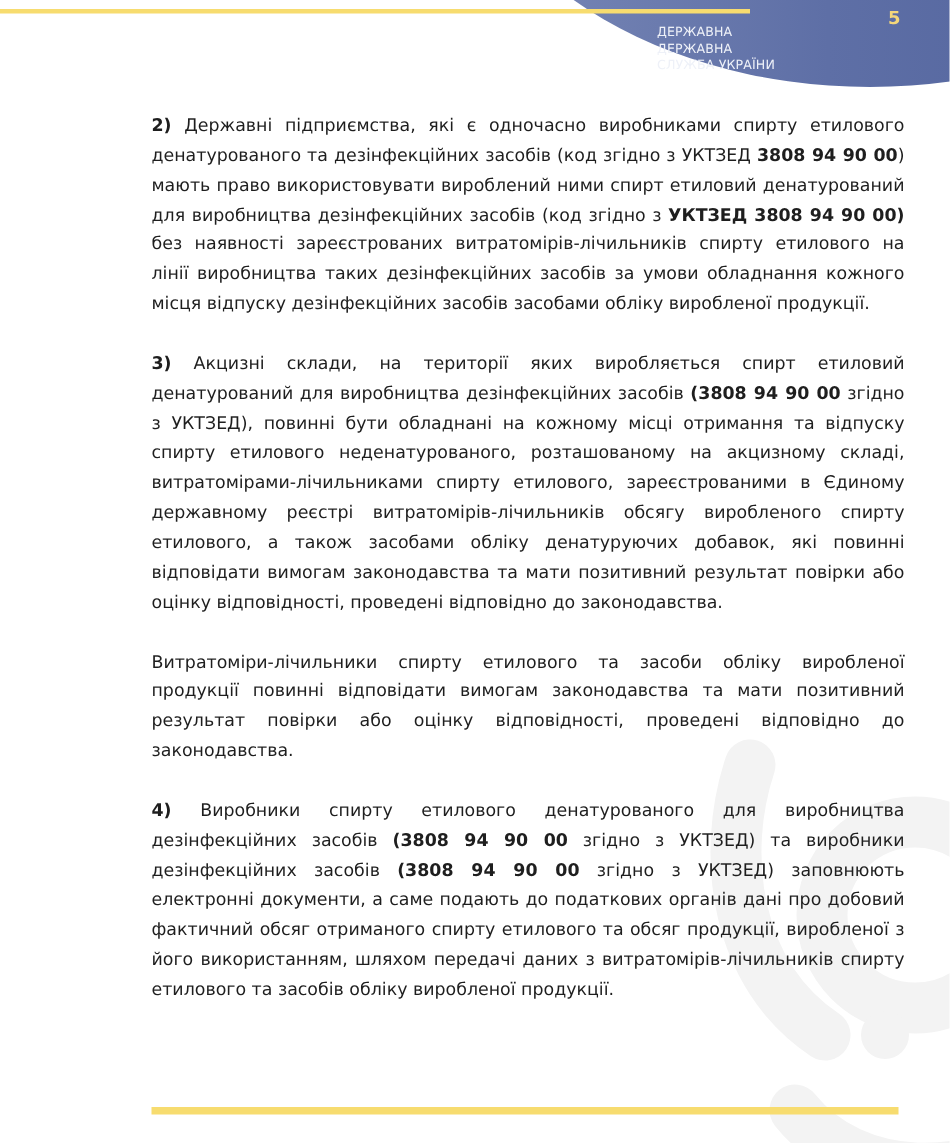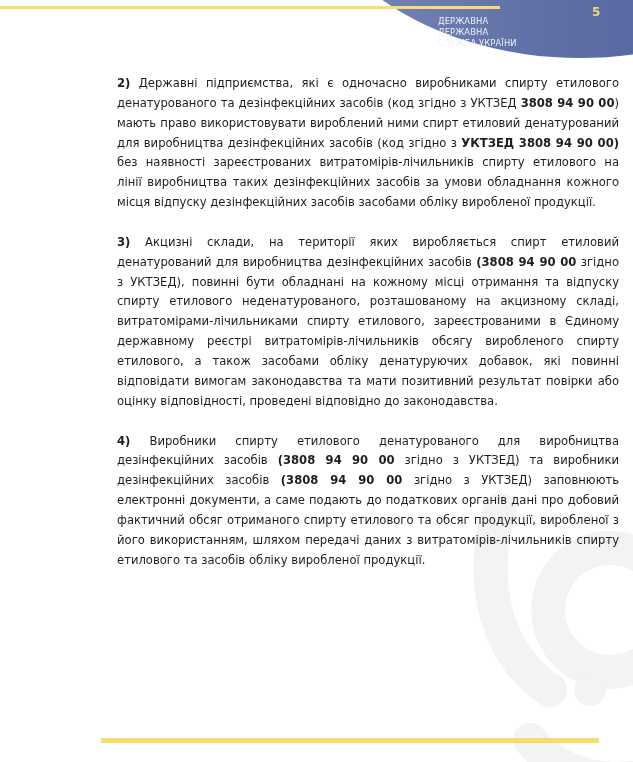--- a/index.html
+++ b/index.html
@@ -32,21 +32,20 @@
     }
     .agency div { white-space: nowrap; }
     .watermark {
       position: absolute; left: 470px; top: 490px;
       width: 240px; height: 320px; pointer-events: none;
     }
     .content {
       position: absolute; left: 101px; top: 74px; width: 502px;
       font-size: 11.6px; line-height: 19.85px;
       text-align: justify;
-      margin-left: 16px;
     }
     .para { margin: 0 0 20px 0; }
     .para b { font-weight: bold; }
     .bottom-line {
       position: absolute; left: 101px; top: 738px;
       width: 498px; height: 5px;
       background: #f7dc6f;
     }
   </style>
 </head>
@@ -68,17 +67,18 @@
     <path d="M60 250 C 100 300, 180 300, 230 260"></path>
   </g>
   <circle cx="120" cy="200" r="16" fill="#f3f3f3"></circle>
 </svg>
 
 <div class="content">
   <p class="para"><b>2)</b><span> Державні підприємства, які є одночасно виробниками спирту етилового денатурованого та дезінфекційних засобів (код згідно з УКТЗЕД </span><b>3808 94 90 00</b><span>) мають право використовувати вироблений ними спирт етиловий денатурований для виробництва дезінфекційних засобів (код згідно з </span><b>УКТЗЕД 3808 94 90 00)</b><span> без наявності зареєстрованих витратомірів-лічильників спирту етилового на лінії виробництва таких дезінфекційних засобів за умови обладнання кожного місця відпуску дезінфекційних засобів засобами обліку виробленої продукції.</span></p>
 
   <p class="para"><b>3)</b><span> Акцизні склади, на території яких виробляється спирт етиловий денатурований для виробництва дезінфекційних засобів </span><b>(3808 94 90 00</b><span> згідно з УКТЗЕД), повинні бути обладнані на кожному місці отримання та відпуску спирту етилового неденатурованого, розташованому на акцизному складі, витратомірами-лічильниками спирту етилового, зареєстрованими в Єдиному державному реєстрі витратомірів-лічильників обсягу виробленого спирту етилового, а також засобами обліку денатуруючих добавок, які повинні відповідати вимогам законодавства та мати позитивний результат повірки або оцінку відповідності, проведені відповідно до законодавства.</span></p>
 
+  <p class="para">Витратоміри-лічильники спирту етилового та засоби обліку виробленої продукції повинні відповідати вимогам законодавства та мати позитивний результат повірки або оцінку відповідності, проведені відповідно до законодавства.</p>
 
   <p class="para"><b>4)</b><span> Виробники спирту етилового денатурованого для виробництва дезінфекційних засобів </span><b>(3808 94 90 00</b><span> згідно з УКТЗЕД) та виробники дезінфекційних засобів </span><b>(3808 94 90 00</b><span> згідно з УКТЗЕД) заповнюють електронні документи, а саме подають до податкових органів дані про добовий фактичний обсяг отриманого спирту етилового та обсяг продукції, виробленої з його використанням, шляхом передачі даних з витратомірів-лічильників спирту етилового та засобів обліку виробленої продукції.</span></p>
 </div>
 
 <div class="bottom-line"></div>
 
 </body></html>

